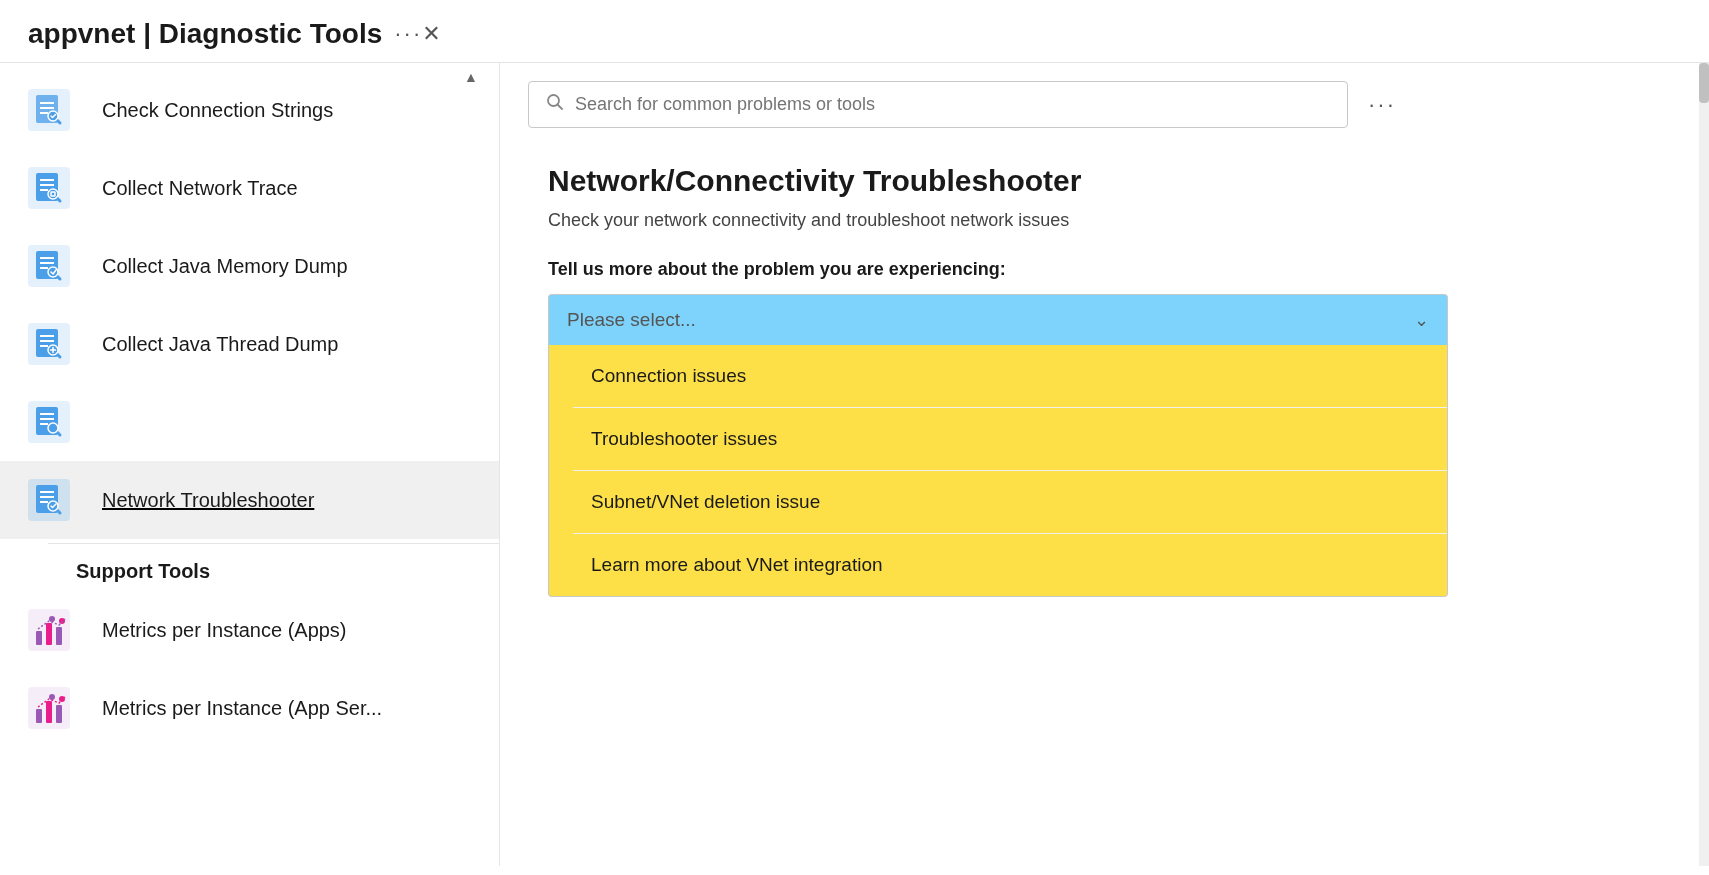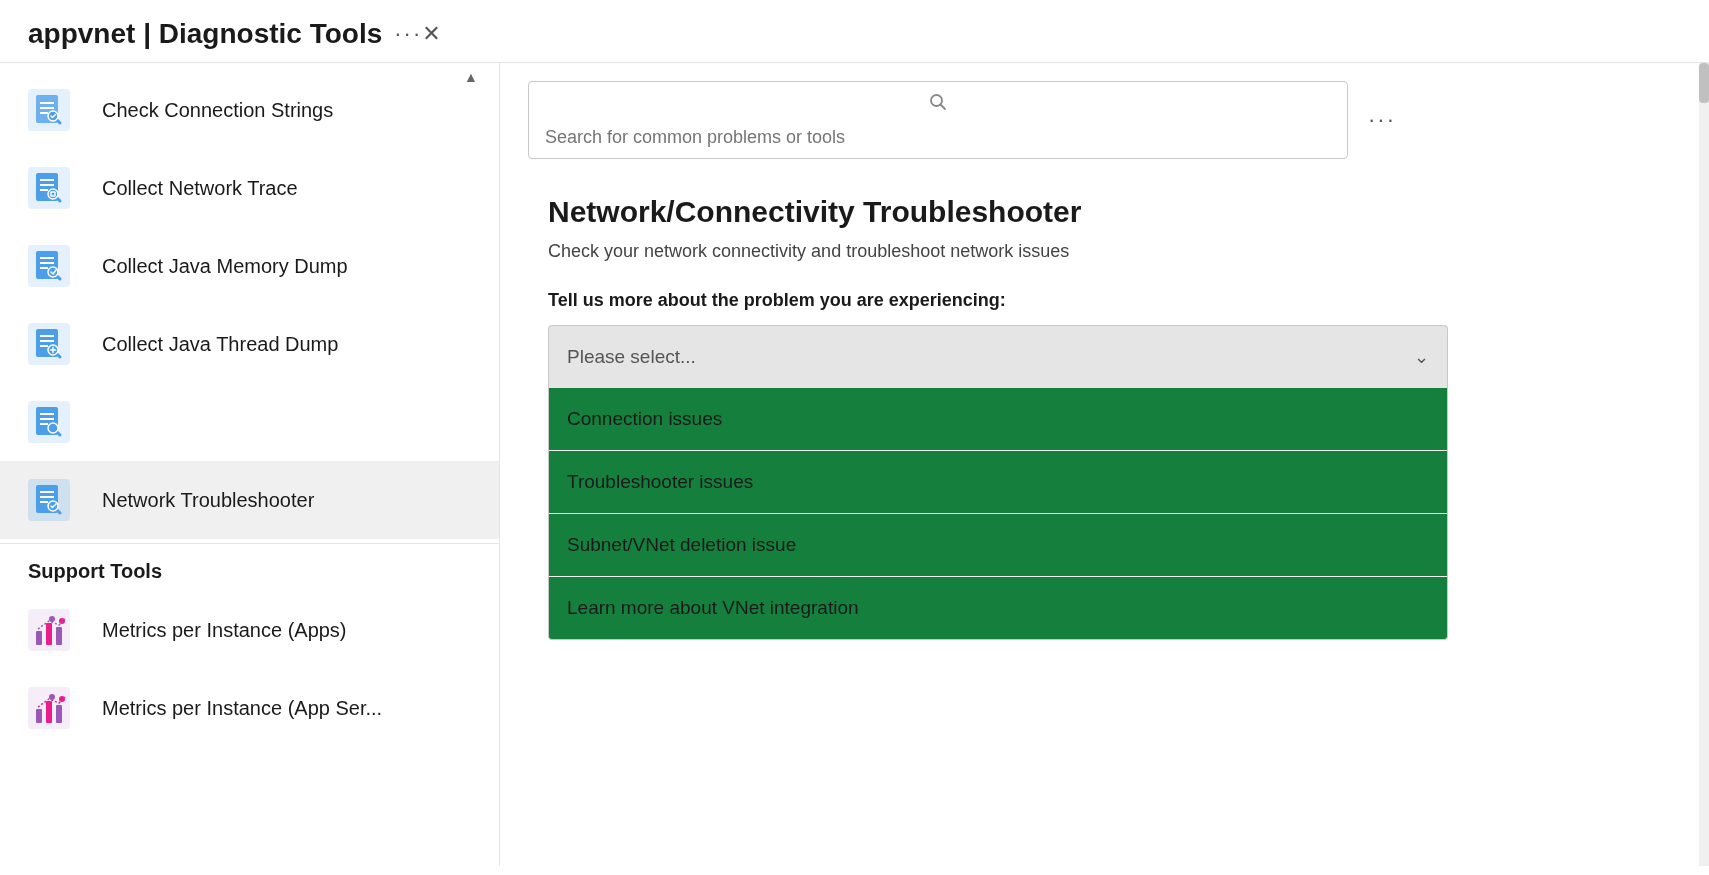--- a/index.html
+++ b/index.html
@@ -93,33 +93,35 @@
     .sidebar-item {
       display: flex;
       align-items: center;
       gap: 32px;
       padding: 18px 28px;
       cursor: pointer;
       border-radius: 0;
     }
     .sidebar-item.active {
       background: #f0f0f0;
+      text-decoration: underline;
     }
     .sidebar-item-label {
       font-size: 20px;
       color: #1a1a1a;
     }
 
     .sidebar-section-title {
       padding: 16px 28px 8px 28px;
       font-size: 20px;
       font-weight: 700;
       color: #1a1a1a;
       border-top: 1px solid #e5e5e5;
       margin-top: 4px;
+      margin-left: 48px;
     }
 
     
     .tool-icon-blue {
       display: inline-block;
       width: 42px;
       height: 42px;
     }
 
     
@@ -147,21 +149,20 @@
     }
     .search-input-wrap {
       display: flex;
       align-items: center;
       border: 1px solid #c8c8c8;
       border-radius: 4px;
       padding: 10px 16px;
       width: 820px;
       gap: 10px;
       background: #fff;
-      flex-direction: column;
     }
     .search-input-wrap input {
       border: none;
       outline: none;
       font-size: 18px;
       color: #888;
       width: 100%;
     }
     .search-icon-wrap {
       color: #888;
@@ -199,41 +200,42 @@
     }
 
     
     .dropdown-wrap {
       position: relative;
       width: 900px;
     }
     .dropdown-selected {
       border: 1px solid #c8c8c8;
       border-radius: 4px;
-      padding: 20px 18px;
+      padding: 14px 18px;
       font-size: 19px;
       color: #555;
       display: flex;
       align-items: center;
       justify-content: space-between;
       cursor: pointer;
-      background: #e5e5e5;
+      background: #7dd3fc;
       border-bottom: none;
       border-radius: 4px 4px 0 0;
     }
     .dropdown-chevron {
       font-size: 18px;
       color: #555;
     }
     .dropdown-options {
       border: 1px solid #c8c8c8;
       border-top: none;
-      background: #15803d;
+      background: #fde047;
       border-radius: 0 0 4px 4px;
       width: 100%;
+      padding-left: 24px;
     }
     .dropdown-option {
       padding: 20px 18px;
       font-size: 19px;
       color: #1a1a1a;
       cursor: pointer;
       border-bottom: 1px solid #f0f0f0;
     }
     .dropdown-option:last-child {
       border-bottom: none;

